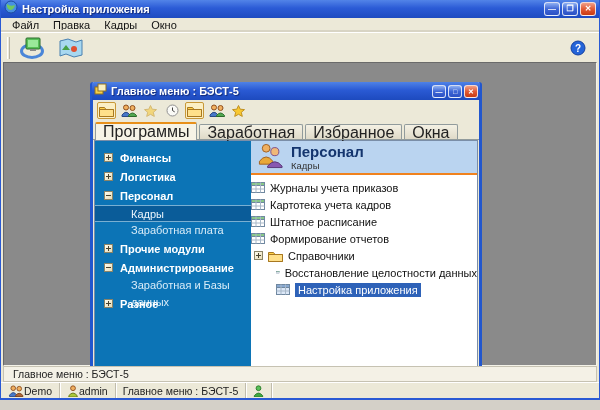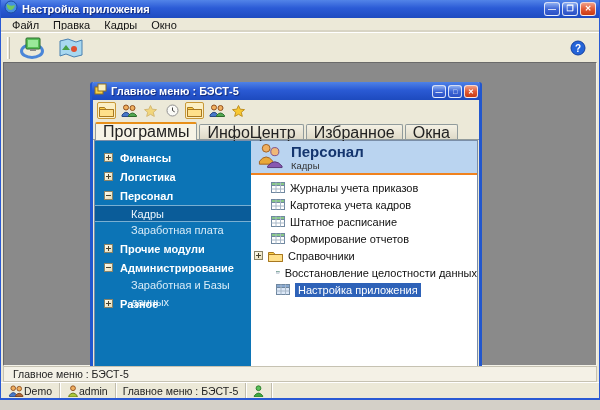--- a/index.html
+++ b/index.html
@@ -71,21 +71,21 @@
   .exp.plus::after { content:""; position:absolute; top:1px; bottom:1px; left:3px; width:1px; background:#4A4430; }
 
   
   .panel { flex:1; background:#fff; display:flex; flex-direction:column; overflow:hidden; }
   .phead { height:34px; background:#BAD4F0; border-bottom:2px solid #F0821E;
     display:flex; align-items:center; gap:7px; padding:0 6px; }
   .phead .pt { font-size:15px; font-weight:bold; color:#14356E; line-height:16px; }
   .phead .ps { font-size:9.5px; color:#333; }
   .ptree { padding-top:4px; font-size:11px; color:#111; }
   .row { height:17px; display:flex; align-items:center; gap:5px; }
-  .row.item   { padding-left:20px; }
+  .row.item   { }
   .row.folder { padding-left:3px; }
   .row.subitem{ padding-left:25px; }
   .row .lbl { white-space:nowrap; }
   .row .lbl.sel { background:#2E62B8; color:#fff; padding:1px 3px; }
 
   
   .mdibar { position:absolute; left:2px; right:2px; bottom:18px; height:16px;
     background:#F4F1E6; border:1px solid #c6c2b2; display:flex; align-items:center;
     padding-left:9px; font-size:10.5px; color:#222; }
   .statusbar { position:absolute; left:0; right:0; bottom:0; height:18px; background:#ECE9D8;
@@ -207,21 +207,21 @@
         </span>
         <span class="sbtn">
           <svg width="13" height="12" viewBox="0 0 13 12">
               <polygon points="6.5,0.5 8.2,4.2 12.5,4.6 9.3,7.3 10.3,11.4 6.5,9.3 2.7,11.4 3.7,7.3 0.5,4.6 4.8,4.2" fill="#F8C830" stroke="#C09020"></polygon>
             </svg>
         </span>
       </div>
 
       <div class="tabstrip">
         <span class="tab active">Программы</span>
-        <span class="tab">ИнфоЦентр</span>
+        <span class="tab">Заработная</span>
         <span class="tab">Избранное</span>
         <span class="tab">Окна</span>
       </div>
 
       <div class="mdi-content">
 
         <div class="side">
           <div class="grp">
             <span class="exp plus"></span>
             <span>Финансы</span>

